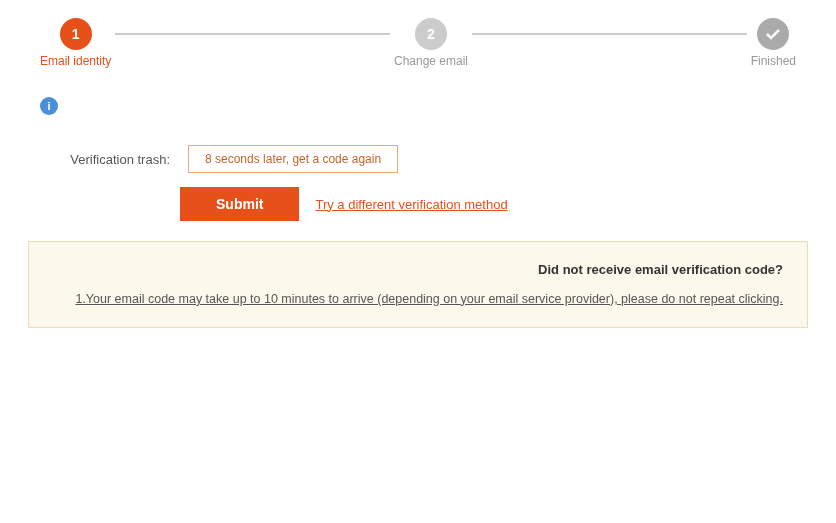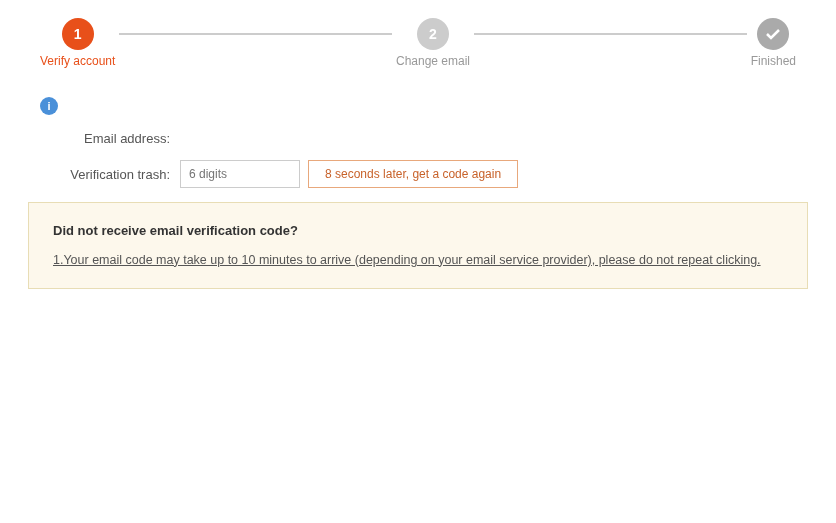--- a/index.html
+++ b/index.html
@@ -174,20 +174,21 @@
 
     
     .help-box {
       margin: 14px 28px 0 28px;
       background: #fdf8ec;
       border: 1px solid #e8ddb5;
       padding: 18px 24px;
       font-size: 12.5px;
       color: #444;
       line-height: 1.6;
+      text-align: right;
     }
     .help-box-title {
       font-weight: bold;
       font-size: 13px;
       margin-bottom: 8px;
       color: #333;
     }
     .help-box-item {
       color: #555;
       text-decoration: underline;
@@ -200,21 +201,21 @@
     }
   </style>
 </head>
 <body>
 
 <div class="stepper">
   <div class="step-item">
     <div class="step-circle active">
       <span>1</span>
     </div>
-    <div class="step-label active">Verify account</div>
+    <div class="step-label active">Email identity</div>
   </div>
   <div class="step-connector"></div>
   <div class="step-item">
     <div class="step-circle inactive">
       <span>2</span>
     </div>
     <div class="step-label inactive">Change email</div>
   </div>
   <div class="step-connector"></div>
   <div class="step-item">
@@ -227,28 +228,30 @@
   </div>
 </div>
 
 <div class="info-box">
   <span class="info-icon">i</span>
 </div>
 
 <div class="form-section">
 
   <div class="form-row">
-    <span class="form-label">Email address:</span>
   </div>
 
   <div class="form-row">
     <span class="form-label">Verification trash:</span>
-    <input class="code-input" type="text" placeholder="6 digits" style="">
     <button class="get-code-btn">8 seconds later, get a code again</button>
   </div>
 
 
+  <div class="submit-row">
+    <button class="submit-btn">Submit</button>
+    <a class="alt-method-link">Try a different verification method</a>
+  </div>
 </div>
 
 <div class="help-box">
   <div class="help-box-title">Did not receive email verification code?</div>
   <div class="help-box-item">1.Your email code may take up to 10 minutes to arrive (depending on your email service provider), please do not repeat clicking.</div>
 </div>
 
 </body></html>

